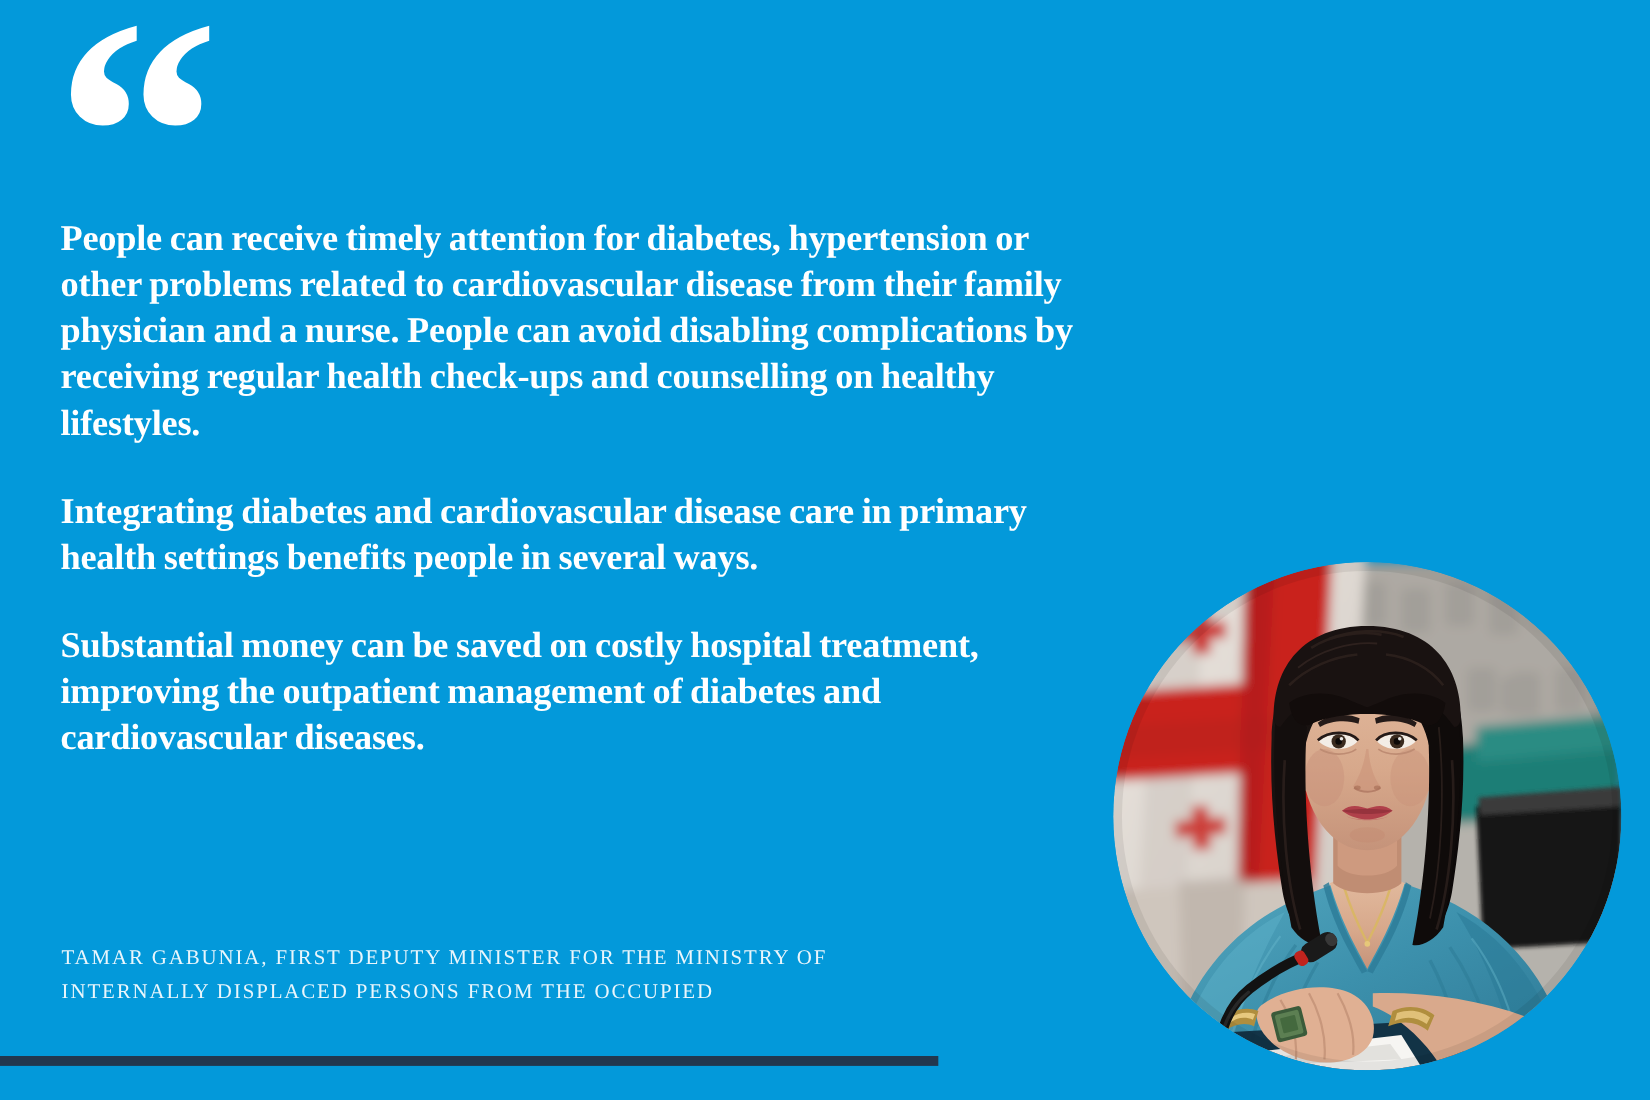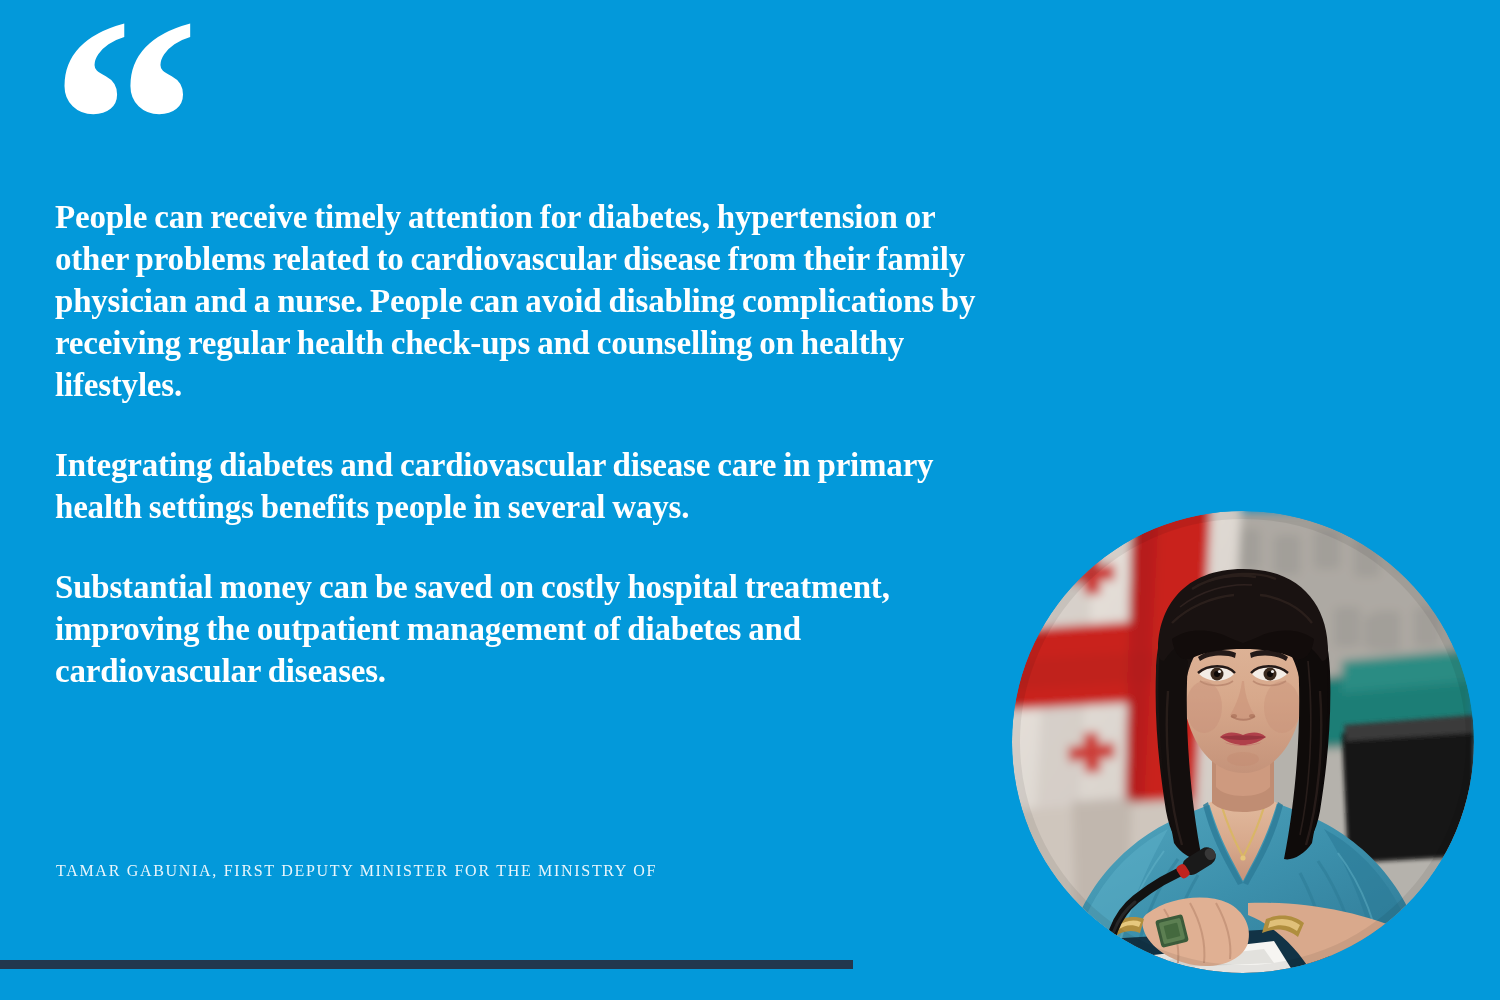--- a/index.html
+++ b/index.html
@@ -58,21 +58,21 @@
 
   
   #attribution {
     position: absolute;
     left: 56px;
     top: 855px;
     width: 860px;
     color: #EAF6FC;
     font-family: "Liberation Serif", "DejaVu Serif", serif;
     font-weight: 400;
-    font-size: 16px;
+    font-size: 19px;
     line-height: 31px;
     letter-spacing: 1.7px;
     text-transform: uppercase;
   }
   .attrib-line { display: block; white-space: nowrap; }
 
   
   #bottom-rule {
     position: absolute;
     left: 0;
@@ -102,20 +102,21 @@
   <div id="quote-mark" style="color: rgb(255, 255, 255);">“</div>
 
   <div id="quote-body">
     <p class="quote-para">People can receive timely attention for diabetes, hypertension or other problems related to cardiovascular disease from their family physician and a nurse. People can avoid disabling complications by receiving regular health check-ups and counselling on healthy lifestyles.</p>
     <p class="quote-para">Integrating diabetes and cardiovascular disease care in primary health settings benefits people in several ways.</p>
     <p class="quote-para">Substantial money can be saved on costly hospital treatment, improving the outpatient management of diabetes and cardiovascular diseases.</p>
   </div>
 
   <div id="attribution" style="color: rgb(234, 246, 252);">
     <span class="attrib-line">Tamar Gabunia, First Deputy Minister for the Ministry of</span>
+    <span class="attrib-line">Internally Displaced Persons from the Occupied</span>
   </div>
 
   <div id="bottom-rule" style="background: rgb(34, 55, 78);"></div>
 
   <div id="portrait">
     <svg width="462" height="462" viewBox="0 0 462 462">
       <defs>
         <clipPath id="circ">
             <circle cx="231" cy="231" r="231"></circle>
           </clipPath>

